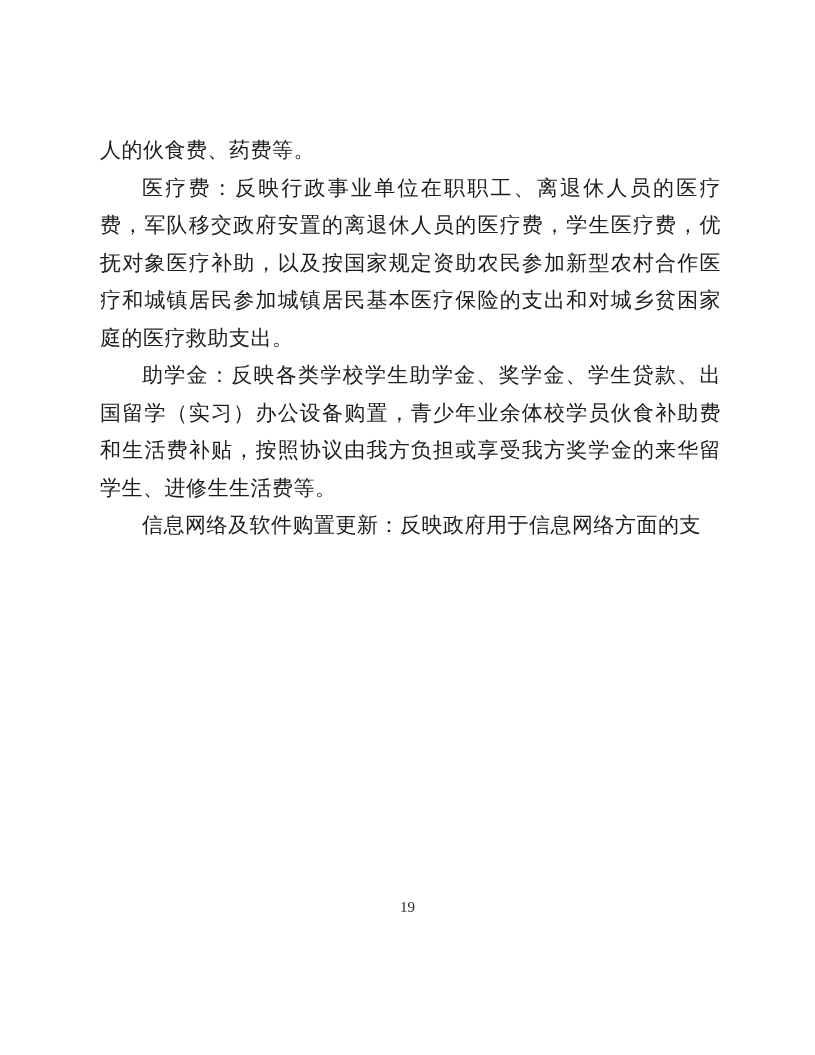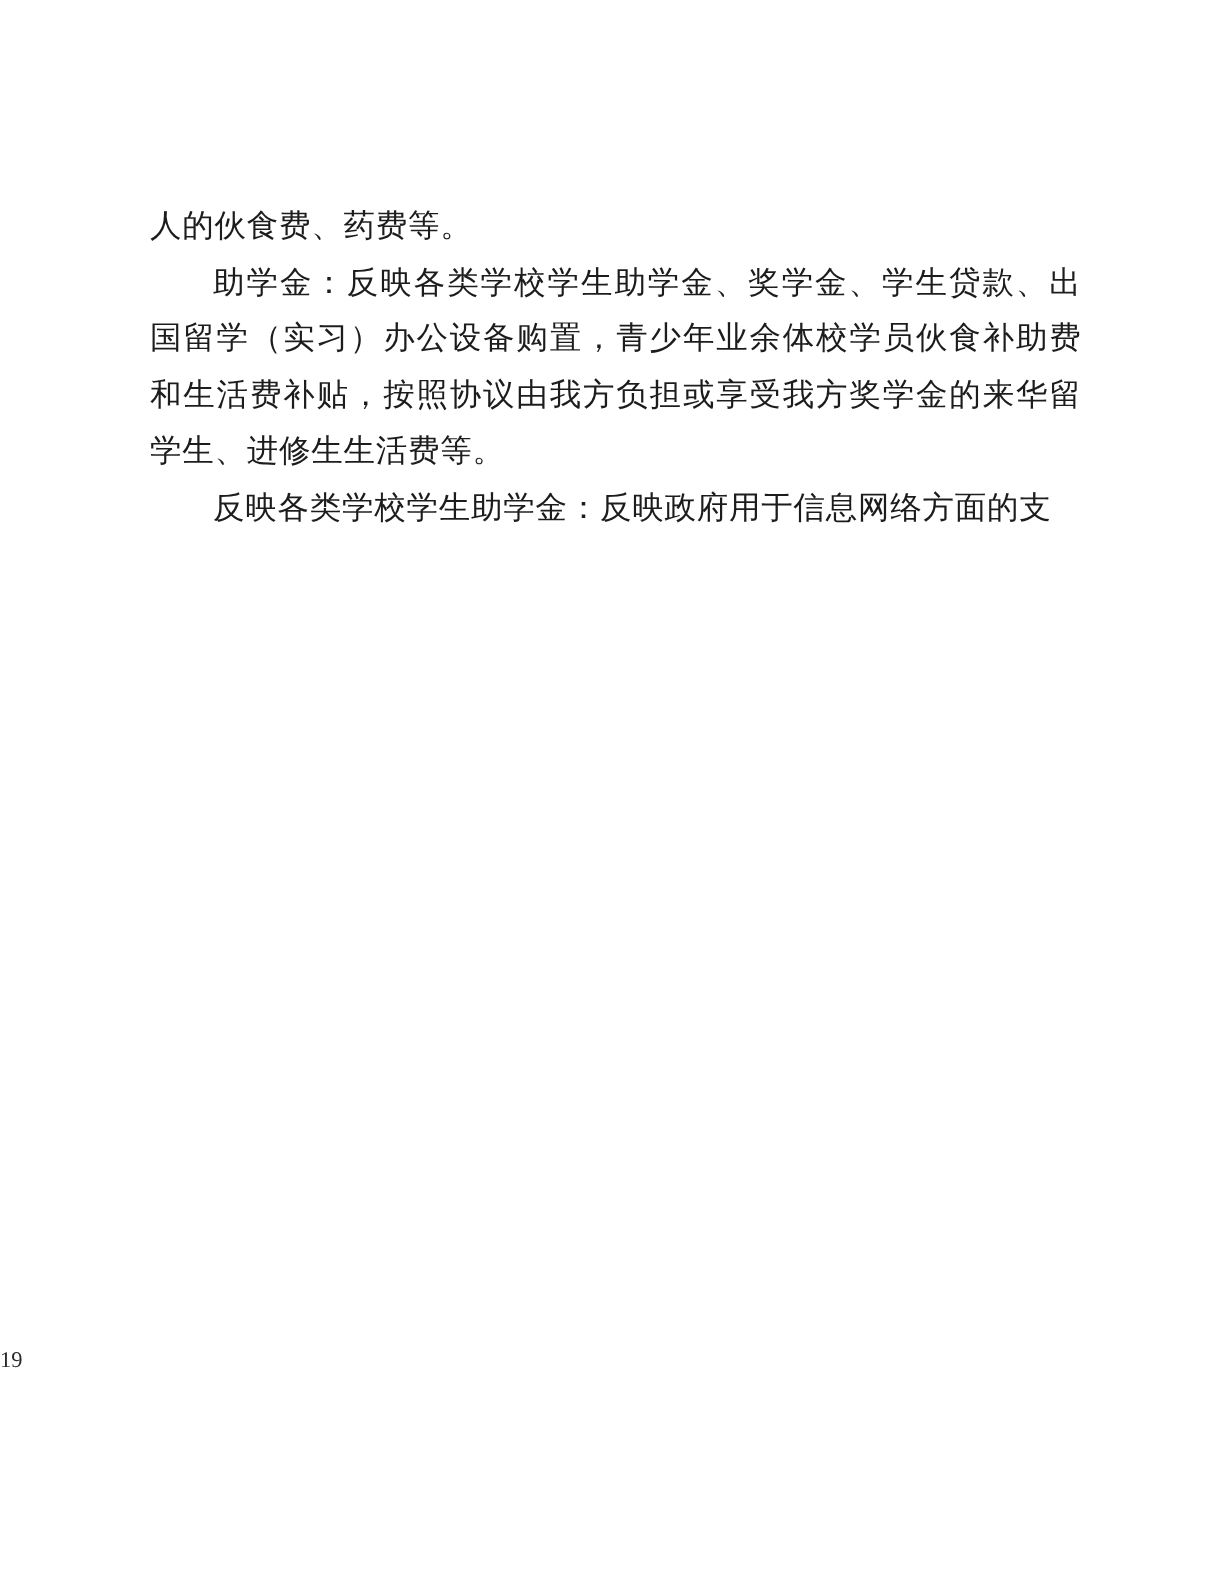--- a/index.html
+++ b/index.html
@@ -34,27 +34,29 @@
   }
   .para.continuation {
     text-indent: 0;
     font-family: Liberation Serif, serif;
   }
   .page-number {
     position: absolute;
     top: 899px;
     left: 0;
     width: 100%;
+    text-align: center;
     font-size: 15px;
     color: #2a2a2a;
   }
 </style>
 </head>
 <body>
 
 <div class="page">
   <div class="content">
     <p class="para continuation">人的伙食费、药费等。</p>
+    <p class="para">医疗费：反映行政事业单位在职职工、离退休人员的医疗费，军队移交政府安置的离退休人员的医疗费，学生医疗费，优抚对象医疗补助，以及按国家规定资助农民参加新型农村合作医疗和城镇居民参加城镇居民基本医疗保险的支出和对城乡贫困家庭的医疗救助支出。</p>
     <p class="para">助学金：反映各类学校学生助学金、奖学金、学生贷款、出国留学（实习）办公设备购置，青少年业余体校学员伙食补助费和生活费补贴，按照协议由我方负担或享受我方奖学金的来华留学生、进修生生活费等。</p>
-    <p class="para">反映各类学校学生助学金：反映政府用于信息网络方面的支</p>
+    <p class="para">信息网络及软件购置更新：反映政府用于信息网络方面的支</p>
   </div>
   <div class="page-number">19</div>
 </div>
 
 </body></html>

